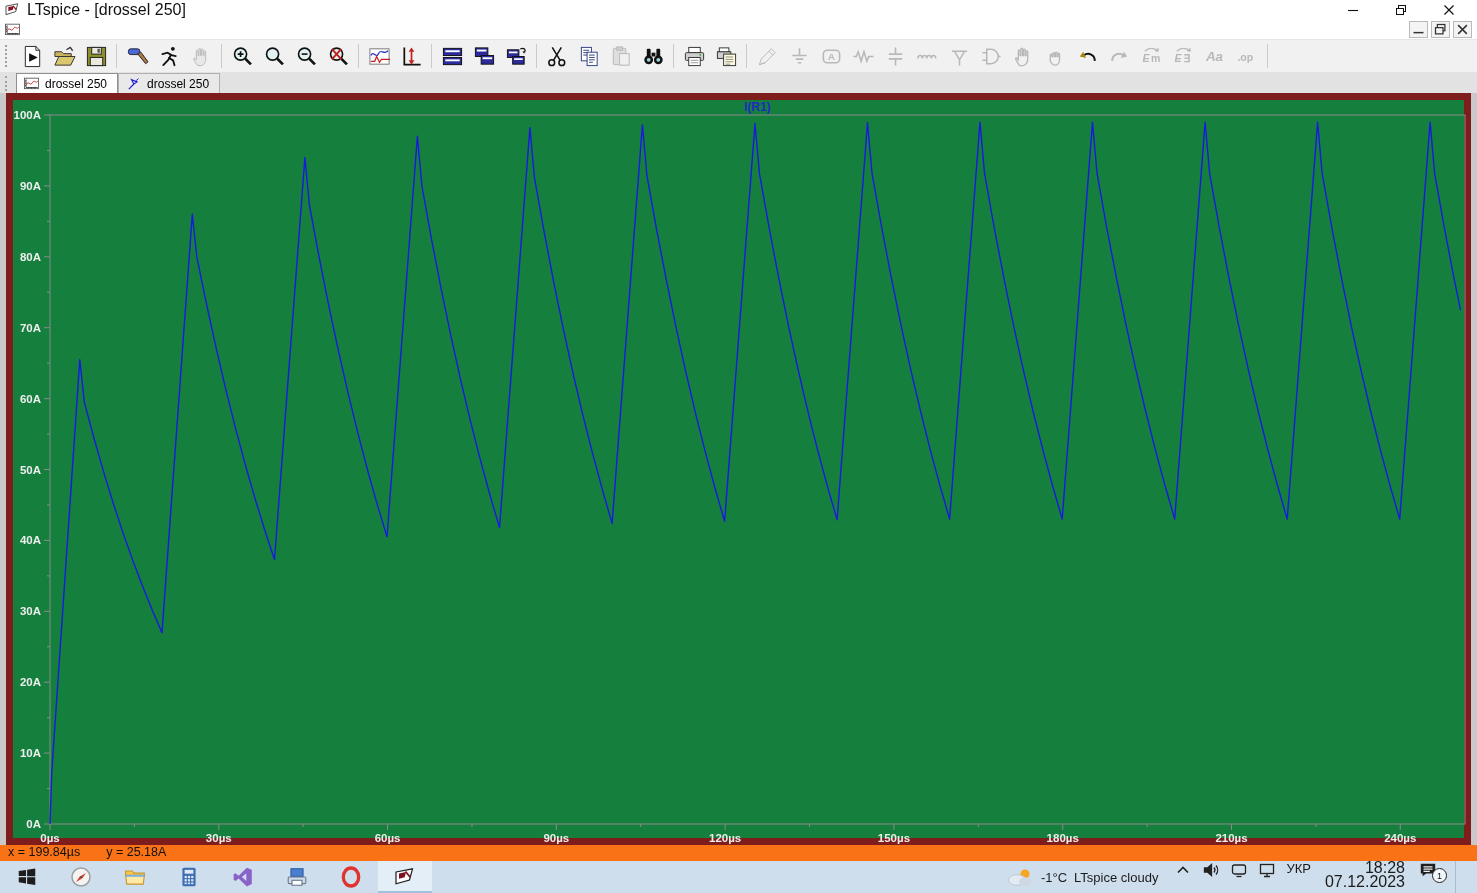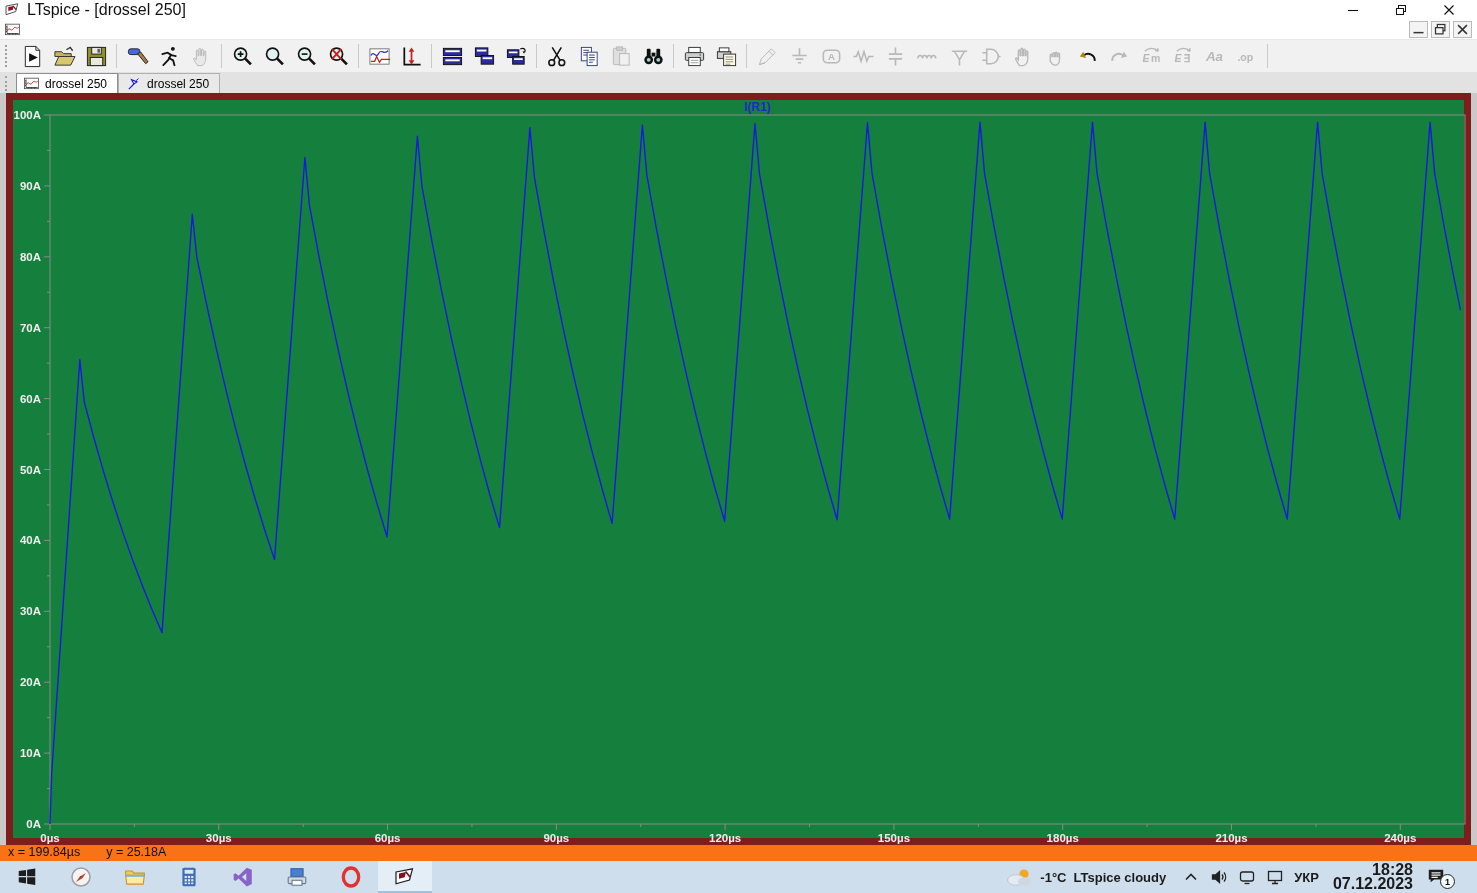--- a/index.html
+++ b/index.html
@@ -49,21 +49,21 @@
   
   .statusbar{position:absolute;left:0;right:0;top:845px;height:16px;background:#f97316;
     display:flex;align-items:flex-start;font-size:12.5px;color:#111;padding-left:8px;gap:26px;}
   
   .taskbar{position:absolute;left:0;right:0;top:861px;height:32px;background:#cfdeed;
     display:flex;align-items:stretch;}
   .task-btn{width:54px;border:none;background:transparent;display:flex;align-items:center;
     justify-content:center;cursor:default;padding:0;}
   .task-btn .icn{width:22px;height:22px;}
   .task-btn.active{background:#e4eef7;box-shadow:inset 0 -2px 0 #9fc1dd;}
-  .tray{margin-left:auto;display:flex;align-items:center;gap:10px;padding-right:8px;font-size:13px;color:#1b1b1b;font-weight:bold;}
+  .tray{margin-left:auto;display:flex;gap:10px;padding-right:16px;font-size:13px;color:#1b1b1b;}
   .tray .tray-ic{width:18px;height:18px;display:inline-block;}
   .tray .tray-ic svg{width:100%;height:100%;display:block;}
   .weather{display:flex;align-items:center;gap:7px;padding:0 6px;}
   .weather .w-ic{width:28px;height:20px;}
   .clock{text-align:right;font-size:16px;line-height:14px;padding:0 4px;}
   .show-desktop{width:5px;border-left:1px solid #a8bccd;}
   .badge-wrap{position:relative;width:26px;height:20px;}
   .badge{position:absolute;right:-2px;bottom:-2px;width:13px;height:13px;border-radius:50%;
     background:#f2f7fb;border:1px solid #222;font-size:9px;display:flex;align-items:center;
     justify-content:center;color:#111;}

